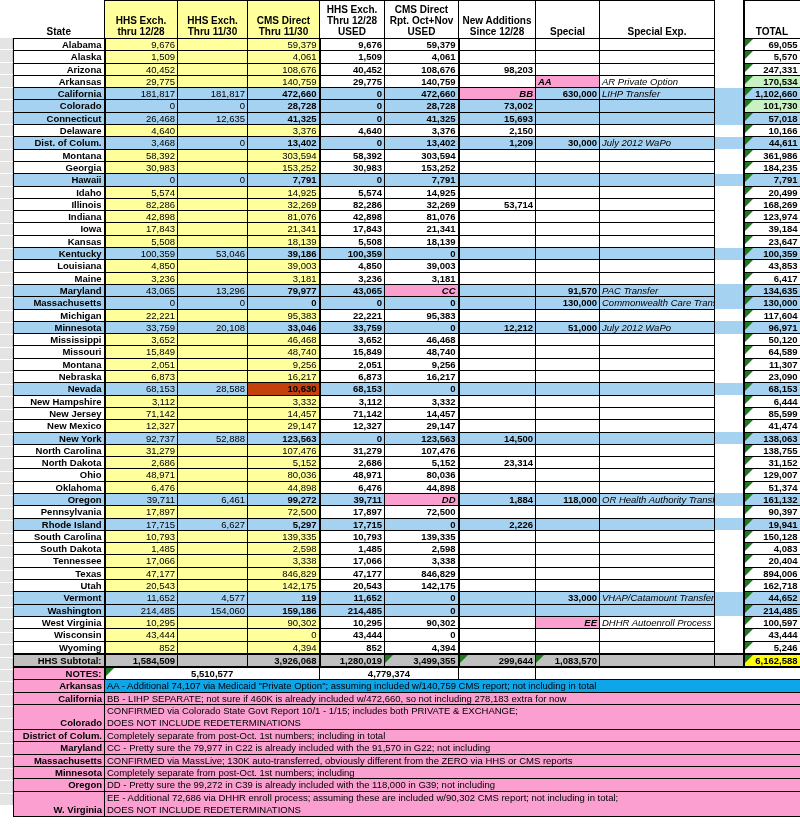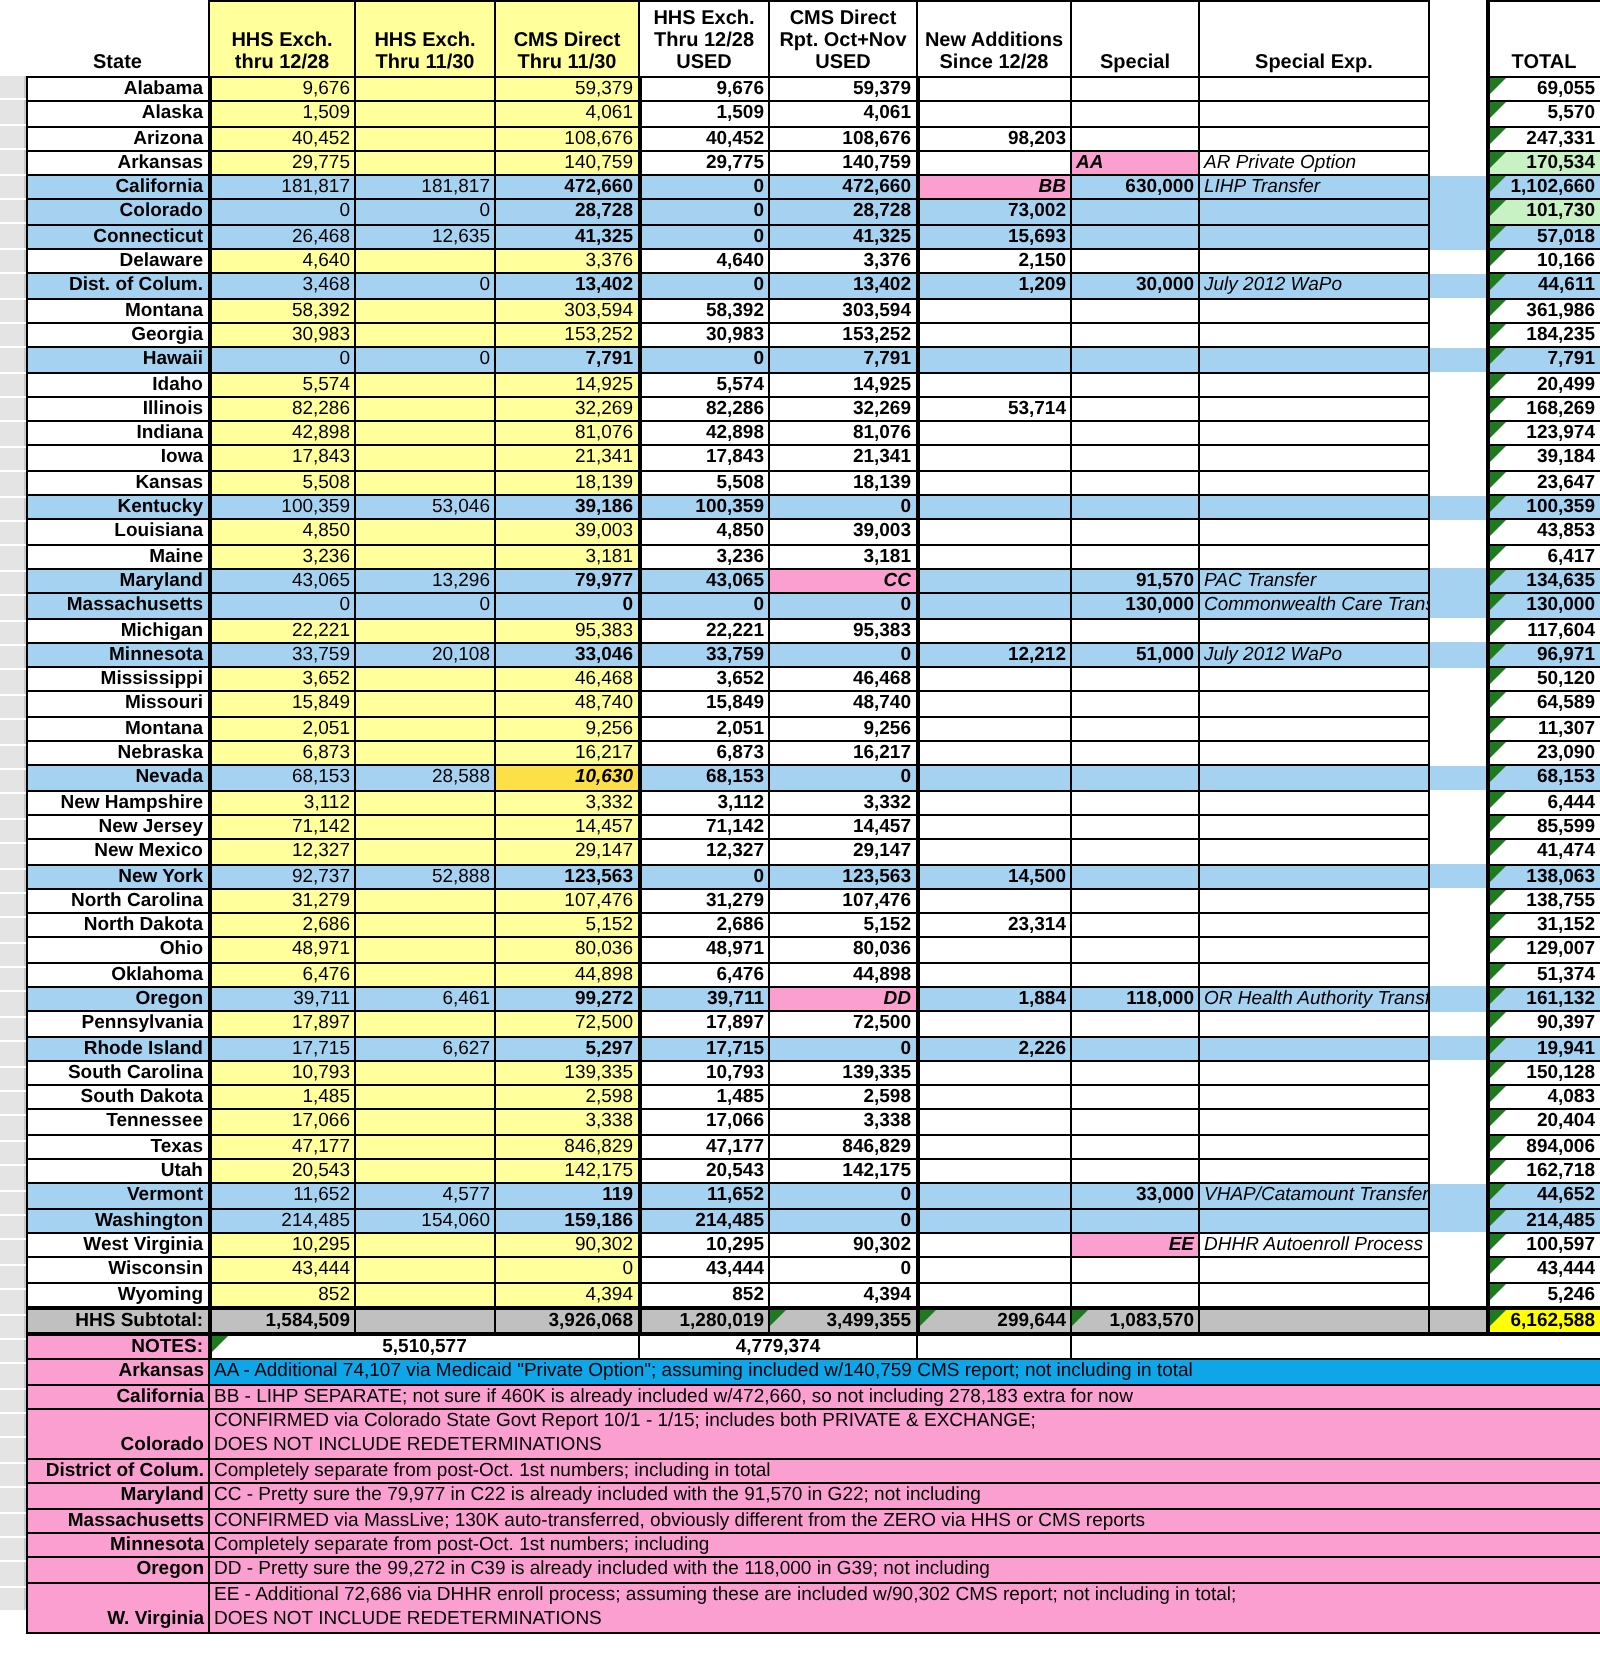--- a/index.html
+++ b/index.html
@@ -497,21 +497,21 @@
           <td class="n b" style="background: rgb(255, 255, 255);"></td>
           <td class="n b" style="background: rgb(255, 255, 255);"></td>
           <td class="exp" style="background: rgb(255, 255, 255);"></td>
           <td class="gap"></td>
           <td class="tot" style="background: rgb(255, 255, 255);">23,090<span class="tri"></span></td>
         </tr>
         <tr>
           <td class="s thickr" style="background: rgb(166, 210, 242);">Nevada</td>
           <td class="n" style="background: rgb(166, 210, 242);">68,153</td>
           <td class="n" style="background: rgb(166, 210, 242);">28,588</td>
-          <td class="n b thickr" style="background: #fde047; font-weight: bold; font-style: italic;">10,630</td>
+          <td class="n b thickr" style="background: #c2410c; font-weight: bold;">10,630</td>
           <td class="n b" style="background: rgb(166, 210, 242);">68,153</td>
           <td class="n b thickr" style="background: rgb(166, 210, 242);">0</td>
           <td class="n b" style="background: rgb(166, 210, 242);"></td>
           <td class="n b" style="background: rgb(166, 210, 242);"></td>
           <td class="exp" style="background: rgb(166, 210, 242);"></td>
           <td class="gap" style="background: rgb(166, 210, 242);"></td>
           <td class="tot" style="background: rgb(166, 210, 242);">68,153<span class="tri"></span></td>
         </tr>
         <tr>
           <td class="s thickr" style="background: rgb(255, 255, 255);">New Hampshire</td>

